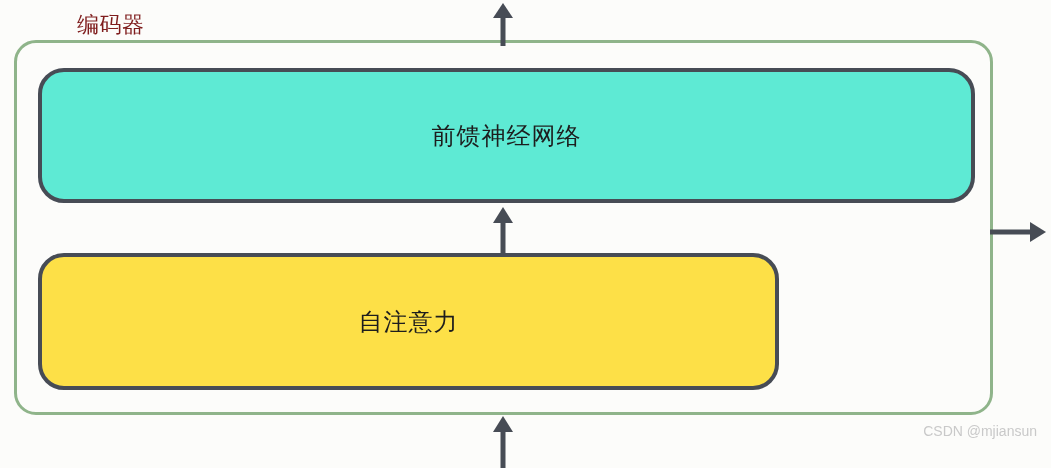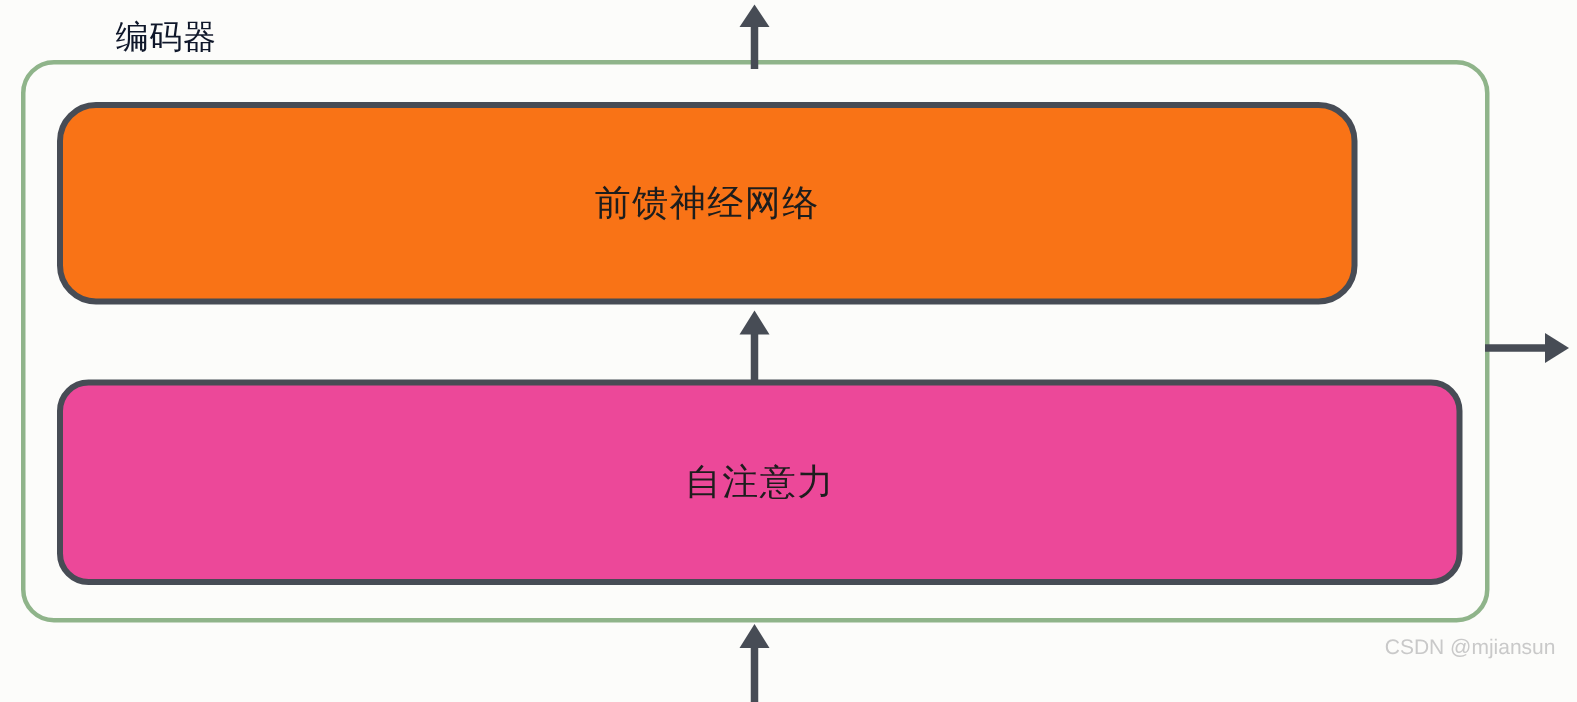--- a/index.html
+++ b/index.html
@@ -24,21 +24,21 @@
     height: 468px;
   }
 
   
   .encoder-title {
     position: absolute;
     left: 77px;
     top: 11px;
     font-size: 22px;
     line-height: 28px;
-    color: #0f172a;
+    color: #7f1d1d;
     white-space: nowrap;
     letter-spacing: 0.5px;
   }
 
   
   .encoder-container {
     position: absolute;
     left: 14px;
     top: 40px;
     width: 979px;
@@ -63,32 +63,31 @@
     font-size: 24px;
     line-height: 30px;
     color: #1d1d1d;
     letter-spacing: 1px;
     user-select: none;
   }
 
   .block-ffn {
     left: 38px;
     top: 68px;
-    width: 867px;
+    width: 937px;
     height: 135px;
-    background: #f97316;
+    background: #5eead4;
   }
 
   .block-attn {
     left: 38px;
     top: 253px;
-    width: 937px;
+    width: 741px;
     height: 137px;
-    background: #ec4899;
-    border-radius: 21px;
+    background: #fde047;
   }
 
   
   .arrow {
     position: absolute;
     pointer-events: none;
   }
   .arrow svg { display: block; }
 
   .arrow-top     { left: 485px; top: 2px;   width: 36px; height: 44px; }

